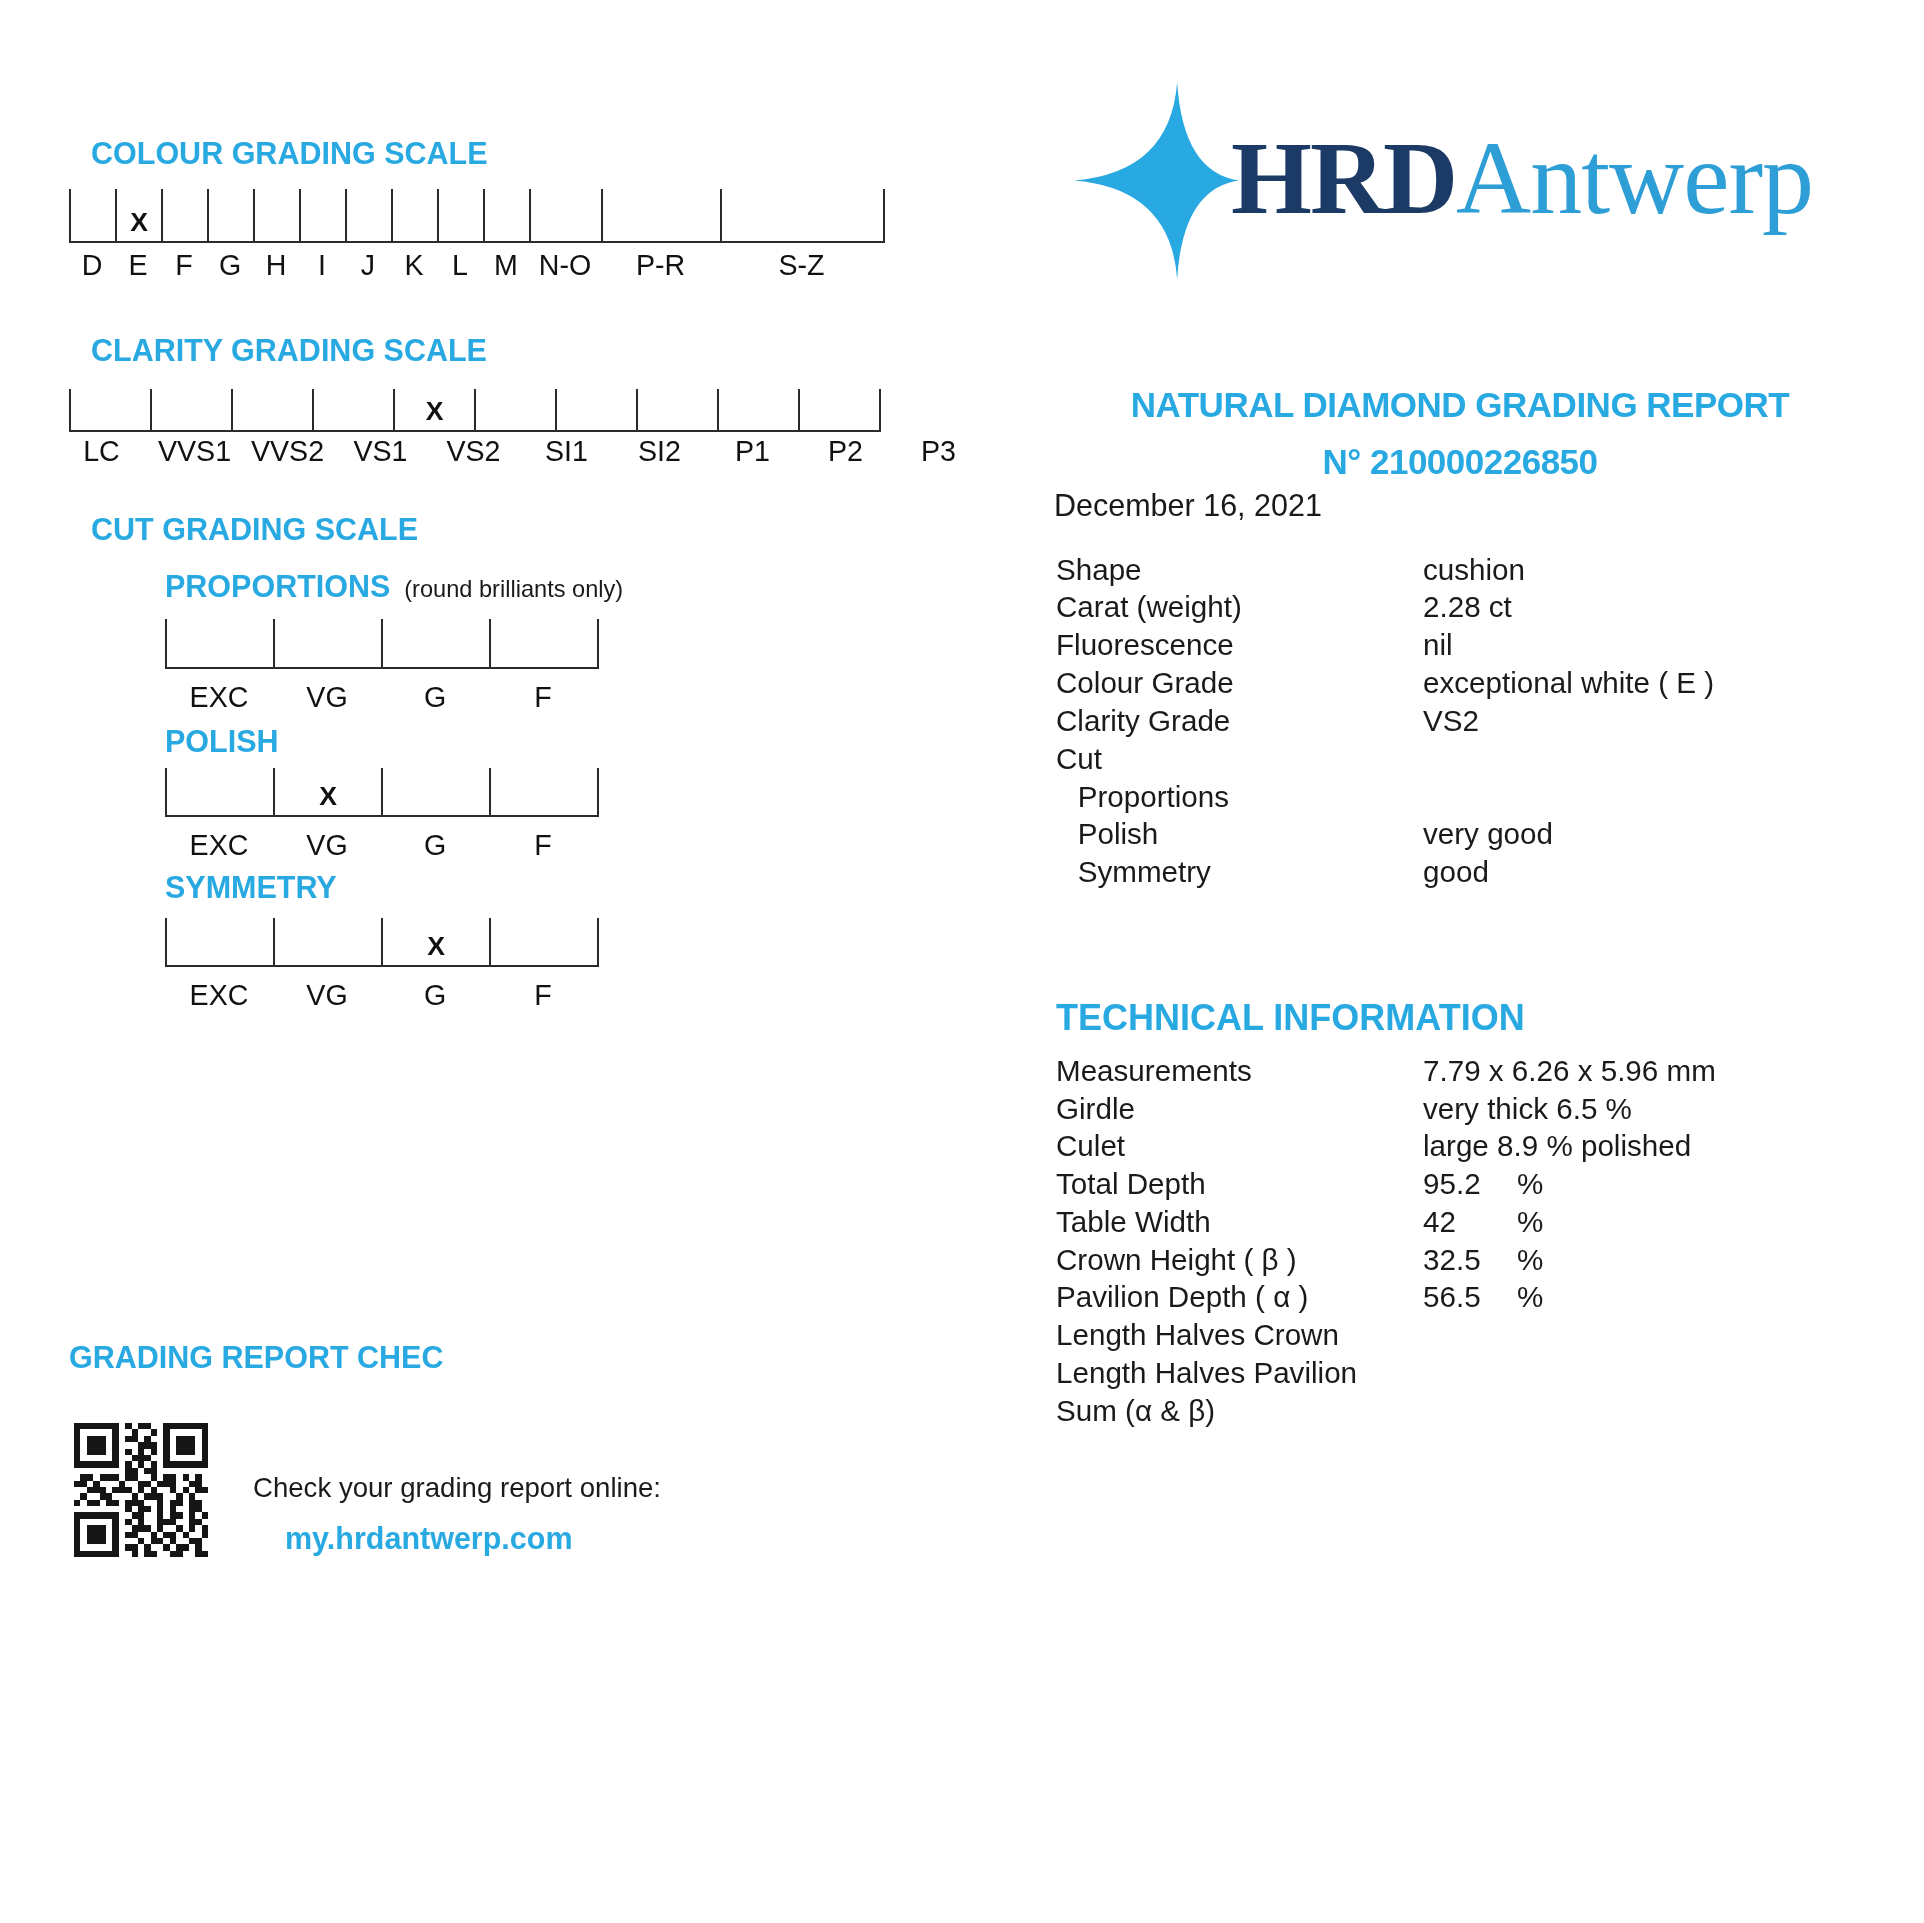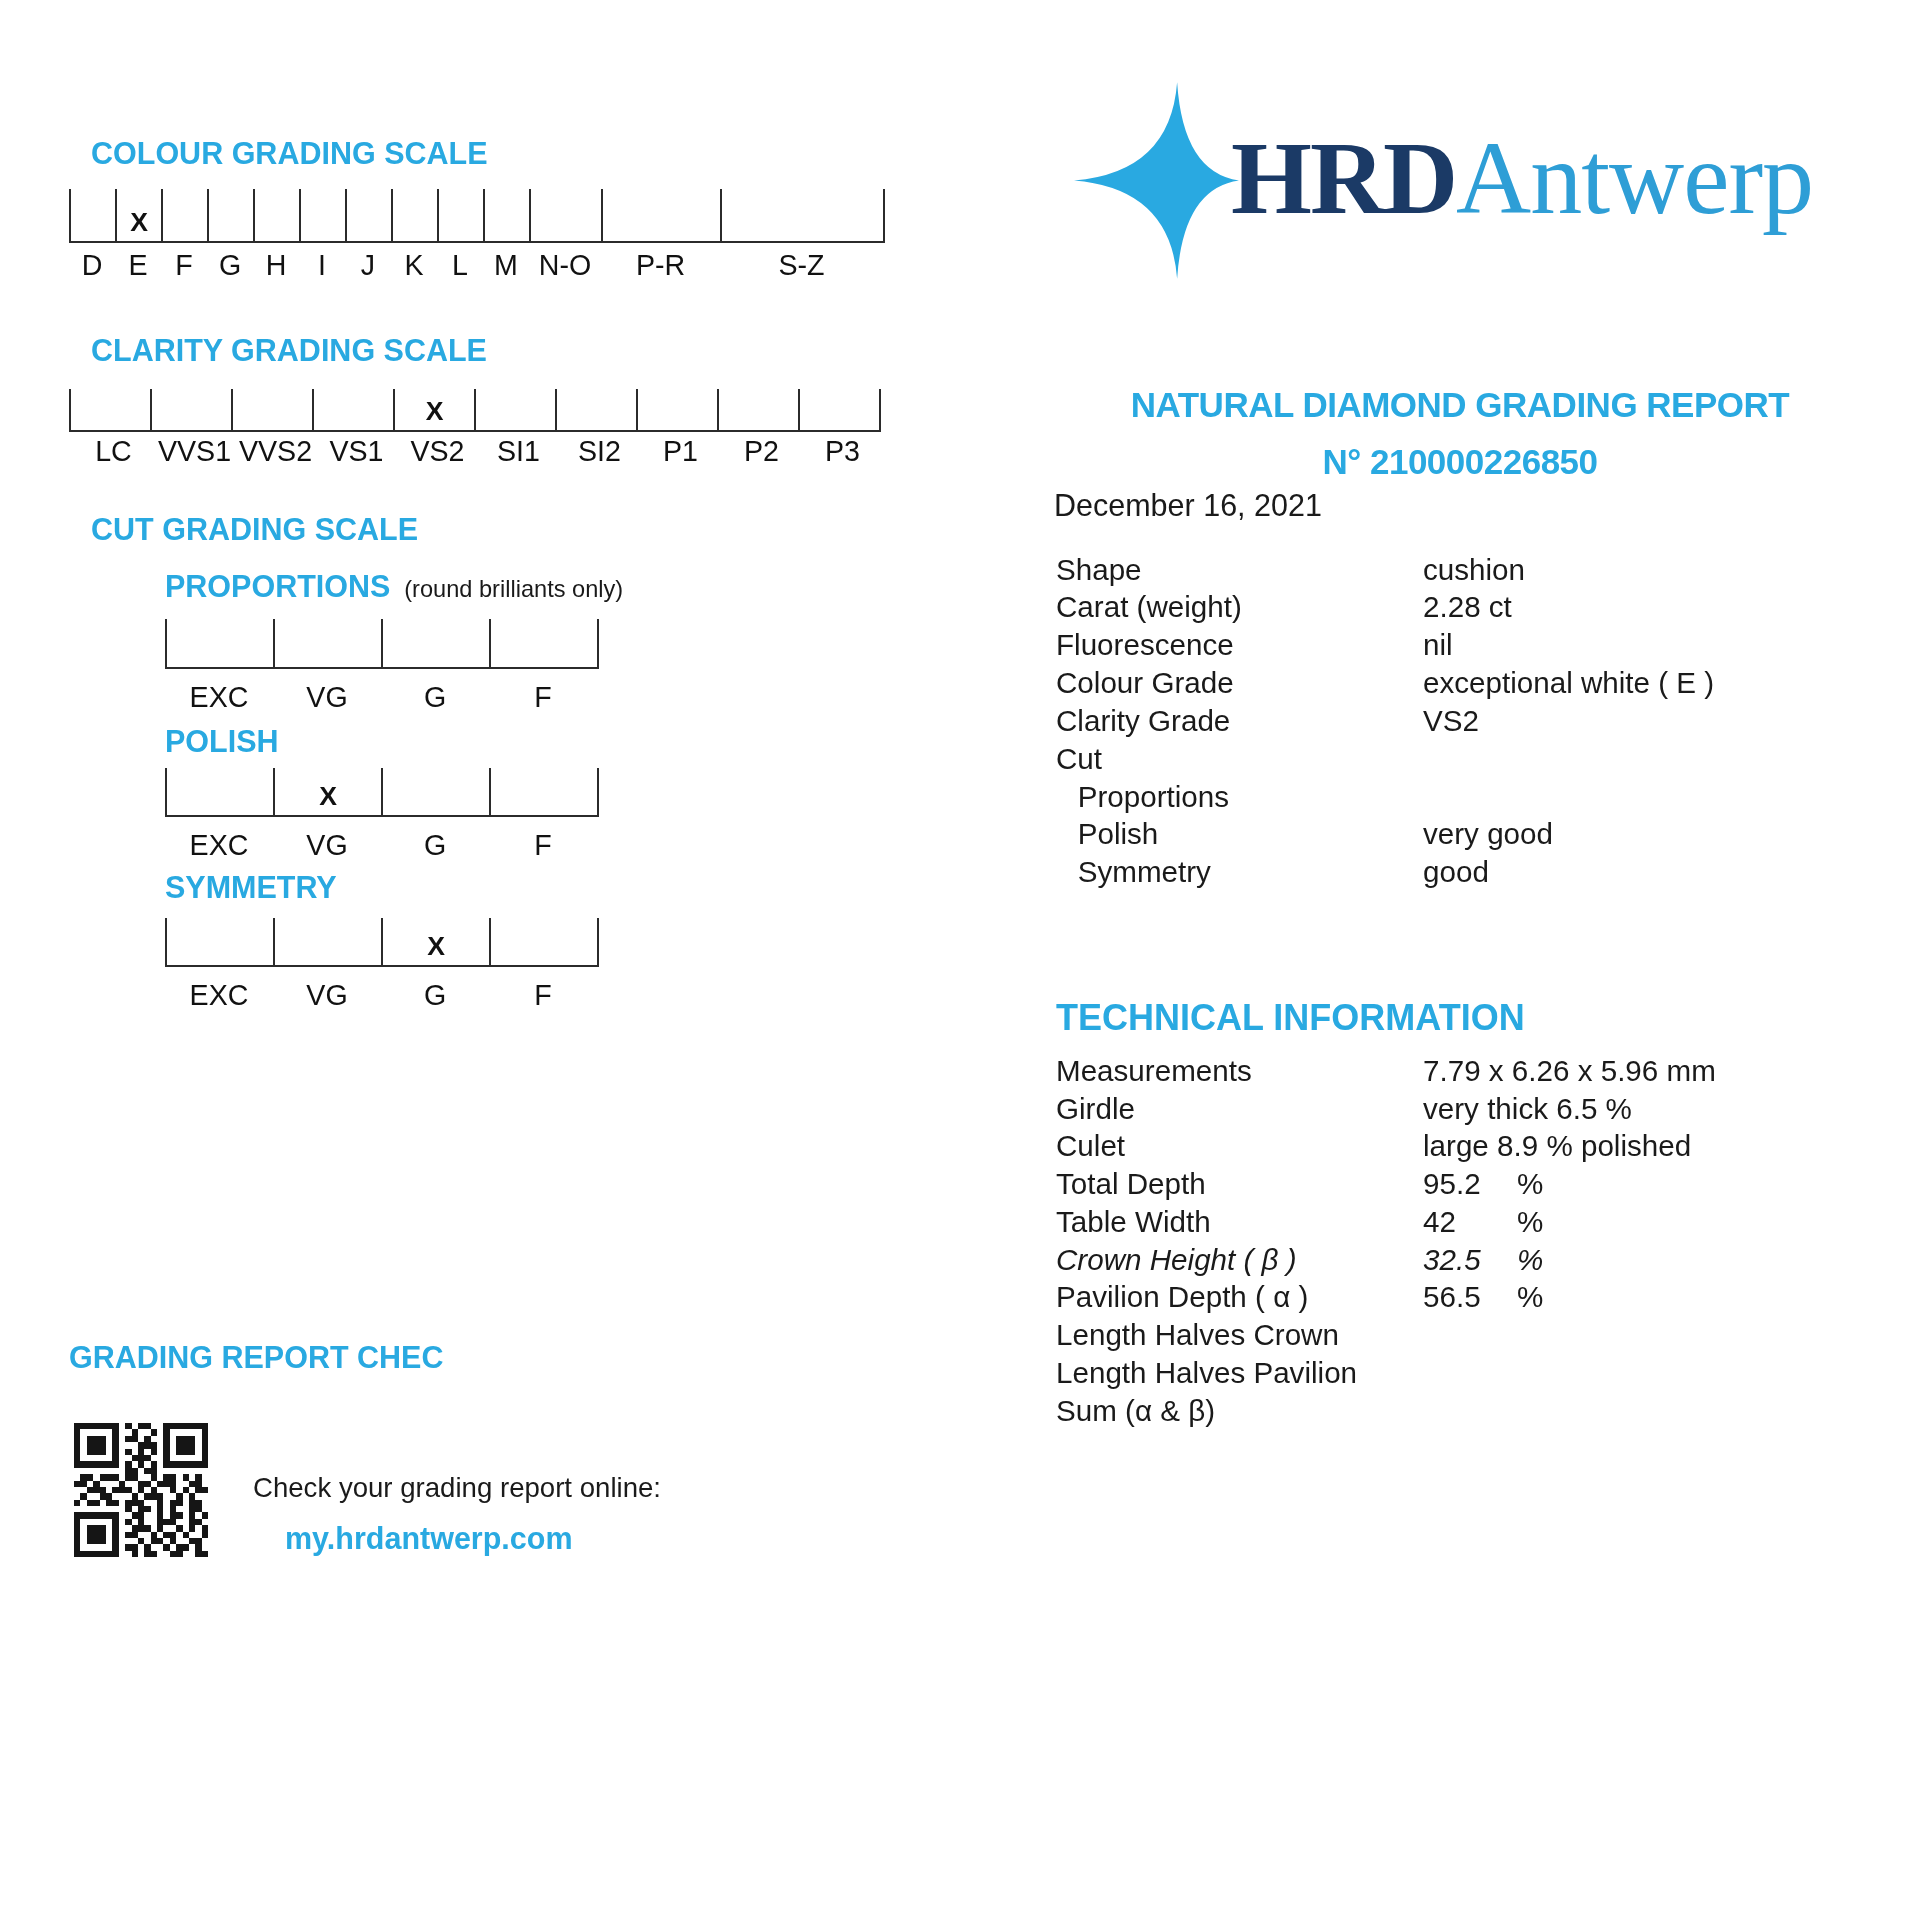--- a/index.html
+++ b/index.html
@@ -79,21 +79,21 @@
       <div class="scale-cell" style="width: 81px;"></div>
       <div class="scale-cell" style="width: 81px;">
         <span class="x-mark">X</span>
       </div>
       <div class="scale-cell" style="width: 81px;"></div>
       <div class="scale-cell" style="width: 81px;"></div>
       <div class="scale-cell" style="width: 81px;"></div>
       <div class="scale-cell" style="width: 81px;"></div>
       <div class="scale-cell" style="width: 81px;"></div>
     </div>
-    <div class="scale-labels" style="left: 73px; top: 435px;">
+    <div class="scale-labels" style="left: 61px; top: 435px; gap: 12px;">
       <div class="scale-label" style="width: 81px;">LC</div>
       <div class="scale-label" style="width: 81px;">VVS1</div>
       <div class="scale-label" style="width: 81px;">VVS2</div>
       <div class="scale-label" style="width: 81px;">VS1</div>
       <div class="scale-label" style="width: 81px;">VS2</div>
       <div class="scale-label" style="width: 81px;">SI1</div>
       <div class="scale-label" style="width: 81px;">SI2</div>
       <div class="scale-label" style="width: 81px;">P1</div>
       <div class="scale-label" style="width: 81px;">P2</div>
       <div class="scale-label" style="width: 81px;">P3</div>
@@ -628,19 +628,19 @@
     <div class="kv-row" style="top: 855px;"><span class="kv-label indent">Symmetry</span><span class="kv-value">good</span></div>
   </div>
 
 <div class="abs heading" style="left:1056px;top:997px;font-size:36px;">TECHNICAL INFORMATION</div>
 <div id="technical-area">
     <div class="kv-row" style="top: 1054px;"><span class="kv-label">Measurements</span><span class="kv-value">7.79 x 6.26 x 5.96 mm</span></div>
     <div class="kv-row" style="top: 1092px;"><span class="kv-label">Girdle</span><span class="kv-value">very thick 6.5 %</span></div>
     <div class="kv-row" style="top: 1129px;"><span class="kv-label">Culet</span><span class="kv-value">large 8.9 % polished</span></div>
     <div class="kv-row" style="top: 1167px;"><span class="kv-label">Total Depth</span><span class="kv-num">95.2</span><span>%</span></div>
     <div class="kv-row" style="top: 1205px;"><span class="kv-label">Table Width</span><span class="kv-num">42</span><span>%</span></div>
-    <div class="kv-row" style="top: 1243px; font-style: italic;"><span class="kv-label">Crown Height ( β )</span><span class="kv-num">32.5</span><span>%</span></div>
+    <div class="kv-row" style="top: 1243px;"><span class="kv-label">Crown Height ( β )</span><span class="kv-num">32.5</span><span>%</span></div>
     <div class="kv-row" style="top: 1280px;"><span class="kv-label">Pavilion Depth ( α )</span><span class="kv-num">56.5</span><span>%</span></div>
     <div class="kv-row" style="top: 1318px;"><span class="kv-label">Length Halves Crown</span><span class="kv-value"></span></div>
     <div class="kv-row" style="top: 1356px;"><span class="kv-label">Length Halves Pavilion</span><span class="kv-value"></span></div>
     <div class="kv-row" style="top: 1394px;"><span class="kv-label">Sum  (α &amp; β)</span><span class="kv-value"></span></div>
   </div>
 
 
 </body></html>

